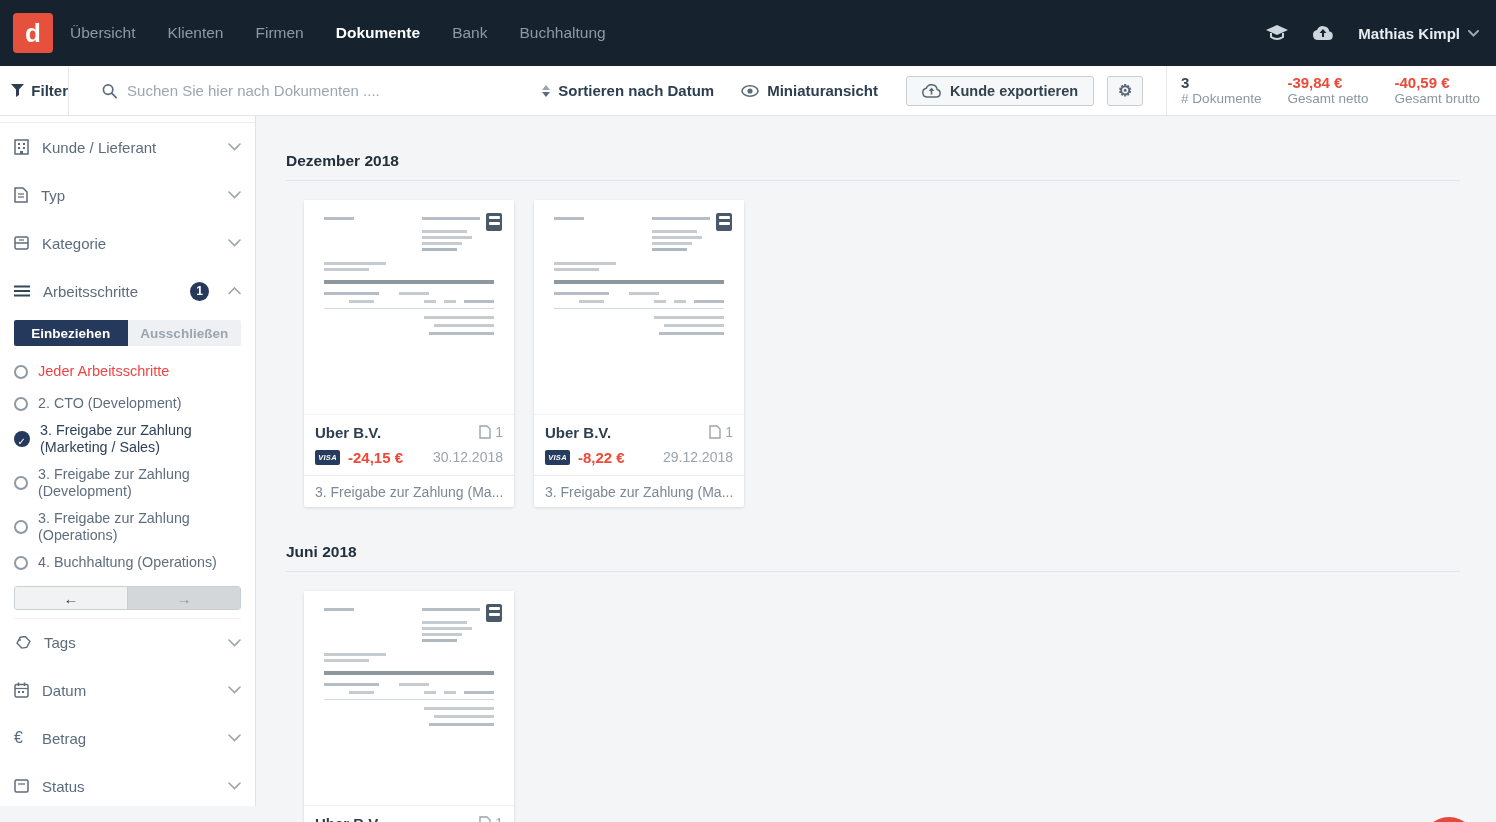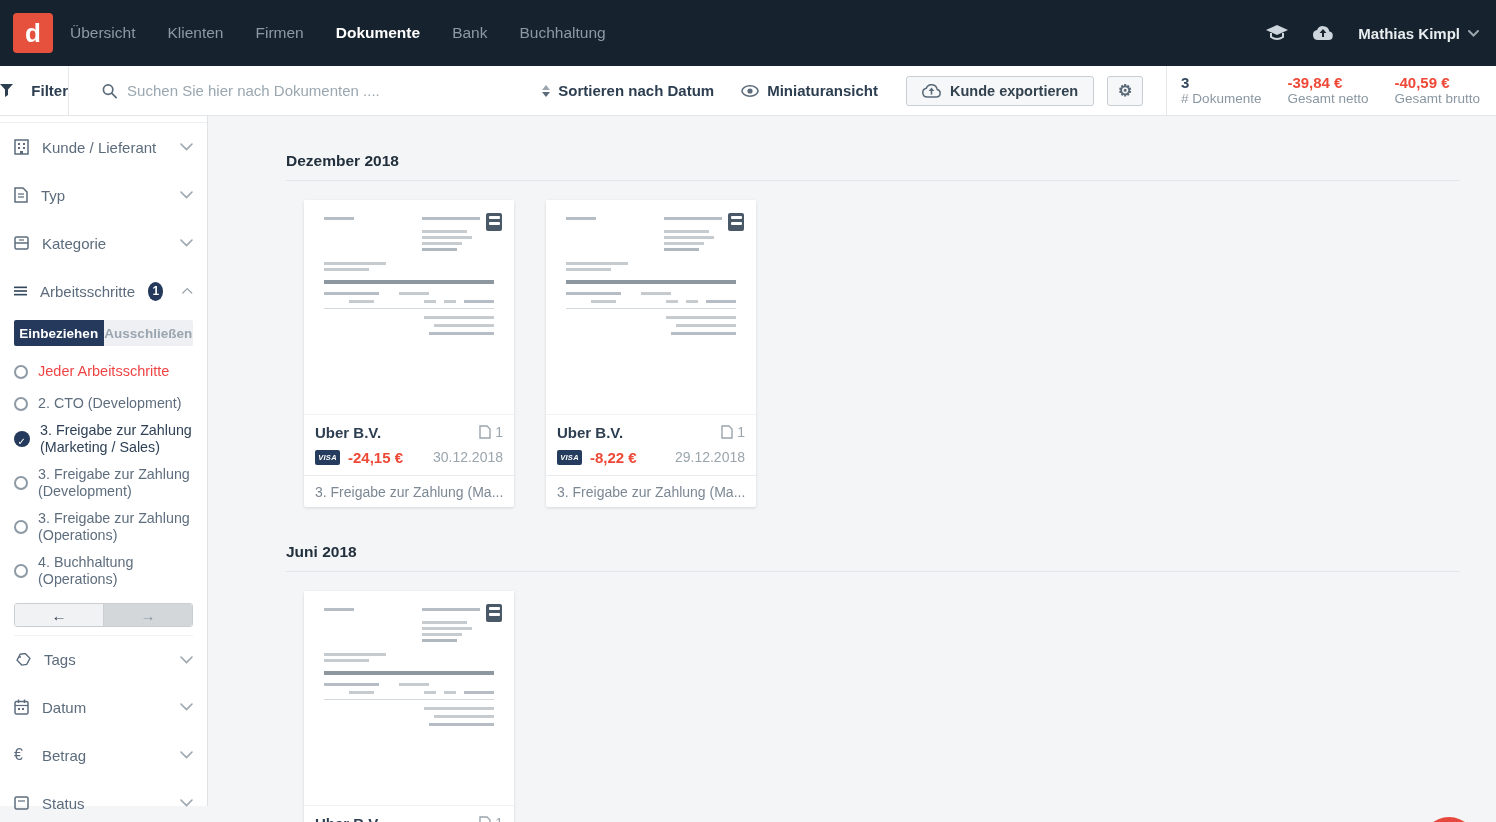--- a/index.html
+++ b/index.html
@@ -23,21 +23,21 @@
   .top-right { margin-left:auto; display:flex; align-items:center; gap:24px;
     margin-right:17px; }
   .user { display:flex; align-items:center; gap:8px; color:#e8edf0;
     font-size:15px; font-weight:600; cursor:pointer; }
 
   
   .toolbar { position:absolute; left:0; top:66px; width:1496px; height:50px;
     background:#fff; border-bottom:1px solid #e3e7ea; display:flex;
     align-items:center; }
   .filter-btn { width:69px; height:100%; border-right:1px solid #e6e9ec;
-    display:flex; align-items:center; justify-content:space-between; gap:7px;
+    display:flex; align-items:center; justify-content:flex-end; gap:7px;
     color:#2c3e50; font-size:15px; font-weight:bold; cursor:pointer; }
   .search-wrap { flex:1; display:flex; align-items:center; padding-left:33px;
     gap:10px; height:100%; }
   .search-wrap input { border:0; outline:0; font-size:15px; color:#33475b;
     width:100%; font-family:inherit; }
   .search-wrap input::placeholder { color:#9aa7b0; }
   .tool-ctl { display:flex; align-items:center; gap:8px; color:#2c3e50;
     font-size:15px; font-weight:bold; cursor:pointer; white-space:nowrap; }
   .sort-ctl { margin-right:27px; }
   .view-ctl { margin-right:28px; }
@@ -54,21 +54,21 @@
   .gear-btn { width:36px; justify-content:center; padding:0; margin-right:23px;
     font-size:16px; color:#5a6a78; }
   .stats { height:100%; border-left:1px solid #e6e9ec; display:flex;
     align-items:center; gap:26px; padding:0 16px 0 14px; }
   .stat { display:flex; flex-direction:column; line-height:16px; }
   .stat-val { font-size:15px; font-weight:600; color:#33475b; }
   .stat-val.neg { color:#ee4837; }
   .stat-lbl { font-size:13.5px; color:#8a97a2; }
 
   
-  .sidebar { position:absolute; left:0; top:116px; width:208px; bottom:16px;
+  .sidebar { position:absolute; left:0; top:116px; width:256px; bottom:16px;
     background:#fff; border-right:1px solid #dfe3e6; padding:6px 14px 0 14px; }
   .side-topline { border-top:1px solid #eceff1; margin:0 -14px 0 -14px; }
   .side-group { height:48px; display:flex; align-items:center; gap:13px;
     color:#5c6c7c; font-size:15px; cursor:pointer; }
   .side-group .lbl { flex:1; }
   .side-group.bordered { border-top:1px solid #f0f2f4; }
   .badge { width:19px; height:19px; border-radius:50%; background:#24395b;
     color:#fff; font-size:12px; font-weight:bold; display:flex;
     align-items:center; justify-content:center; margin-right:6px; }
   .segmented { display:flex; height:26px; margin:5px 0 11px 0;
@@ -100,21 +100,21 @@
     font-size:15px; }
   .pg-prev { background:#f0f2f4; color:#2c3e50; border-right:1px solid #c9ced3; }
   .pg-next { background:#d3d7da; color:#8a97a2; }
 
   
   .main { position:absolute; left:251px; top:116px; right:0; bottom:0;
     padding:0 36px 0 35px; overflow:hidden; }
   .sec-title { margin-top:36px; font-size:15.5px; font-weight:bold;
     color:#22303d; }
   .sec-rule { border-bottom:1px solid #e3e6e9; margin-top:10px; }
-  .cards { display:flex; gap:32px; margin-top:19px;padding-left:18px; }
+  .cards { display:flex; gap:20px; margin-top:19px;padding-left:18px; }
   .card { width:210px; background:#fff; border-radius:2px;
     box-shadow:0 1px 3px rgba(40,50,60,.15); cursor:pointer; }
   .doc-thumb { position:relative; height:215px; background:#fff;
     border-bottom:1px solid #f0f2f4; overflow:hidden; }
   .doc-icon { position:absolute; right:12px; top:13px; width:16px; height:18px;
     background:#4a5968; border-radius:2px; padding:3px 2.5px; display:flex;
     flex-direction:column; gap:2.5px; }
   .doc-icon i { display:block; height:3px; background:#fff; border-radius:1px; }
   .card-info { padding:0 11px; }
   .ci-row1 { display:flex; align-items:center; padding-top:8px; height:26px; }

